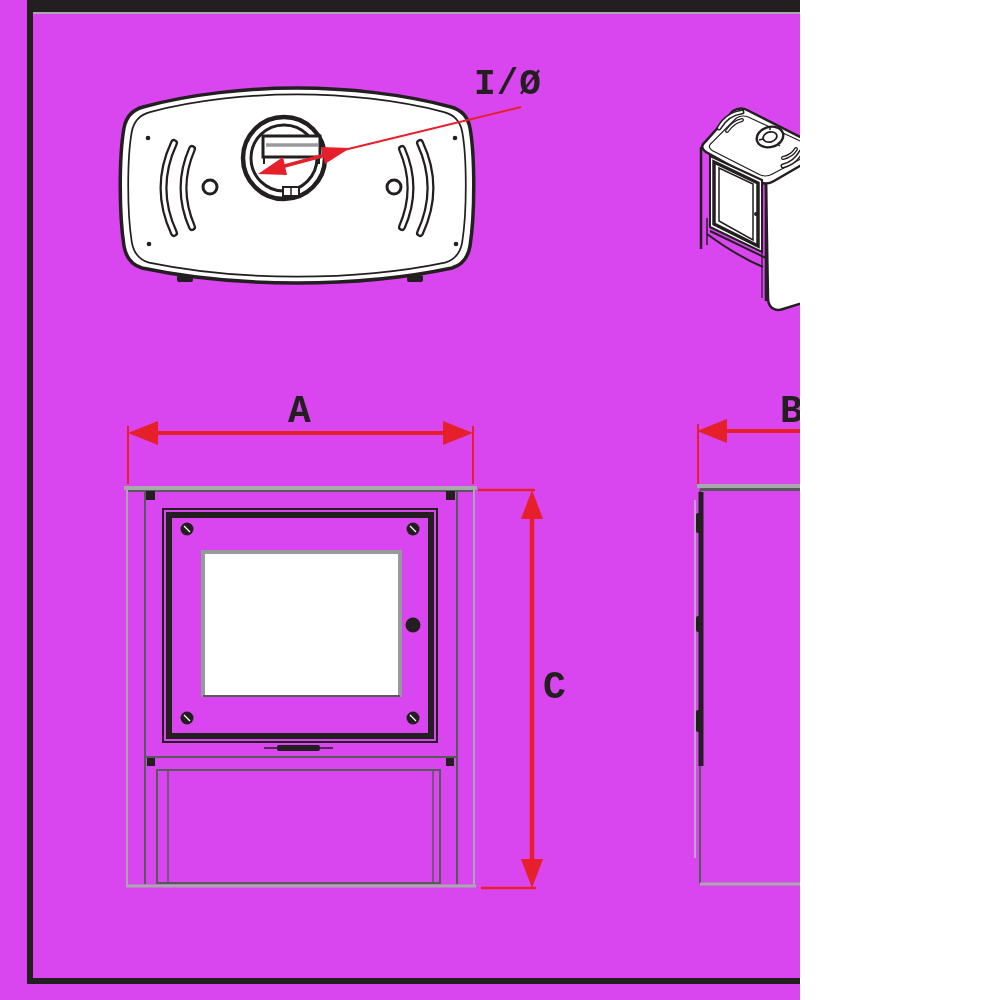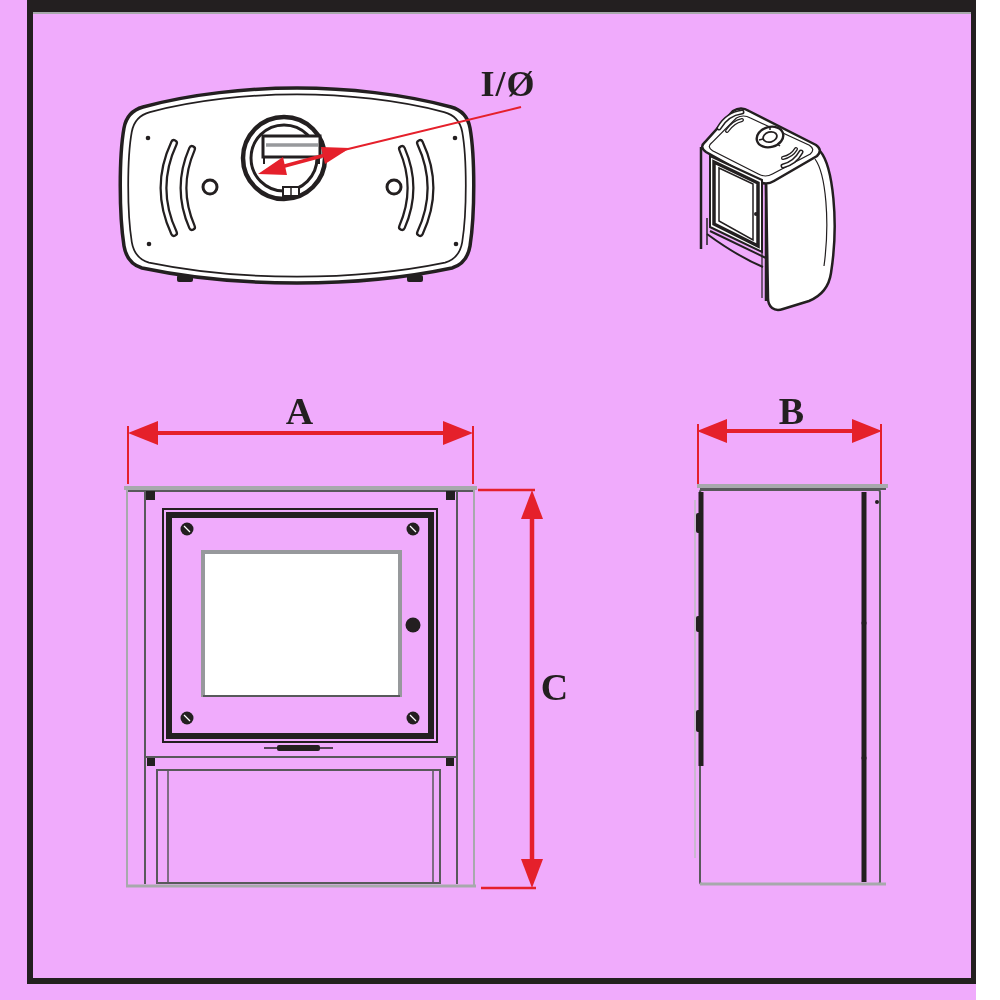--- a/index.html
+++ b/index.html
@@ -4,22 +4,22 @@
 <style>
   :root{
     --dimension-red:#e5202b;
     --line-black:#231f20;
     --dark-gray:#58595b;
     --glass-gray:#97999c;
     --panel-gray:#a7a9ac;
     --light-gray:#bcbec0;
   }
   html,body{margin:0;padding:0;background:#fff;}
-  .canvas{position:relative;width:976px;height:1000px;background:#f0abfc;overflow:hidden;
-          font-family:Liberation Serif, serif;}
+  .canvas{position:relative;width:800px;height:1000px;background:#d946ef;overflow:hidden;
+          font-family:Liberation Mono, monospace;}
   .frame{position:absolute;left:27px;top:0;width:950px;height:984px;box-sizing:border-box;
          border:6px solid var(--line-black);border-top-width:12px;}
   .frame-shadow{position:absolute;left:33px;top:12px;width:938px;height:2px;background:var(--panel-gray);}
   svg{position:absolute;left:0;top:0;}
   .sk{stroke:var(--line-black);fill:none;}
   .sd{stroke:var(--dark-gray);fill:none;}
   .sg{stroke:var(--glass-gray);fill:none;}
   .sp{stroke:var(--panel-gray);fill:none;}
   .sl{stroke:var(--light-gray);fill:none;}
   .sw{stroke:#ffffff;fill:none;}

